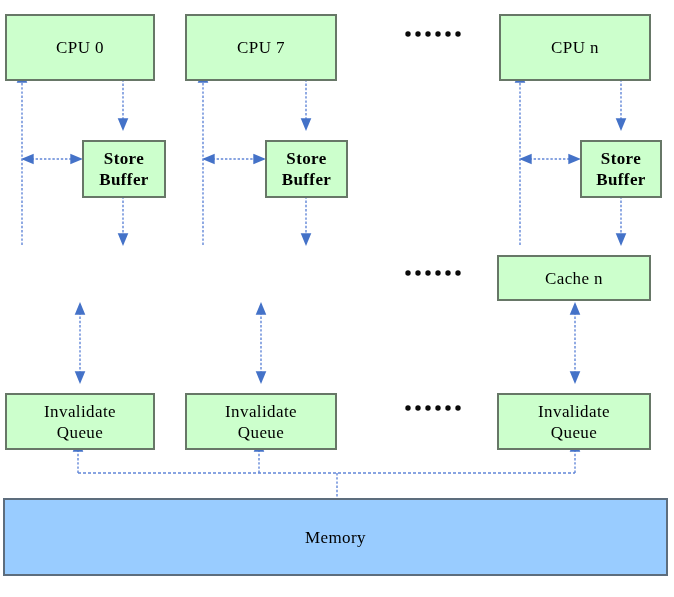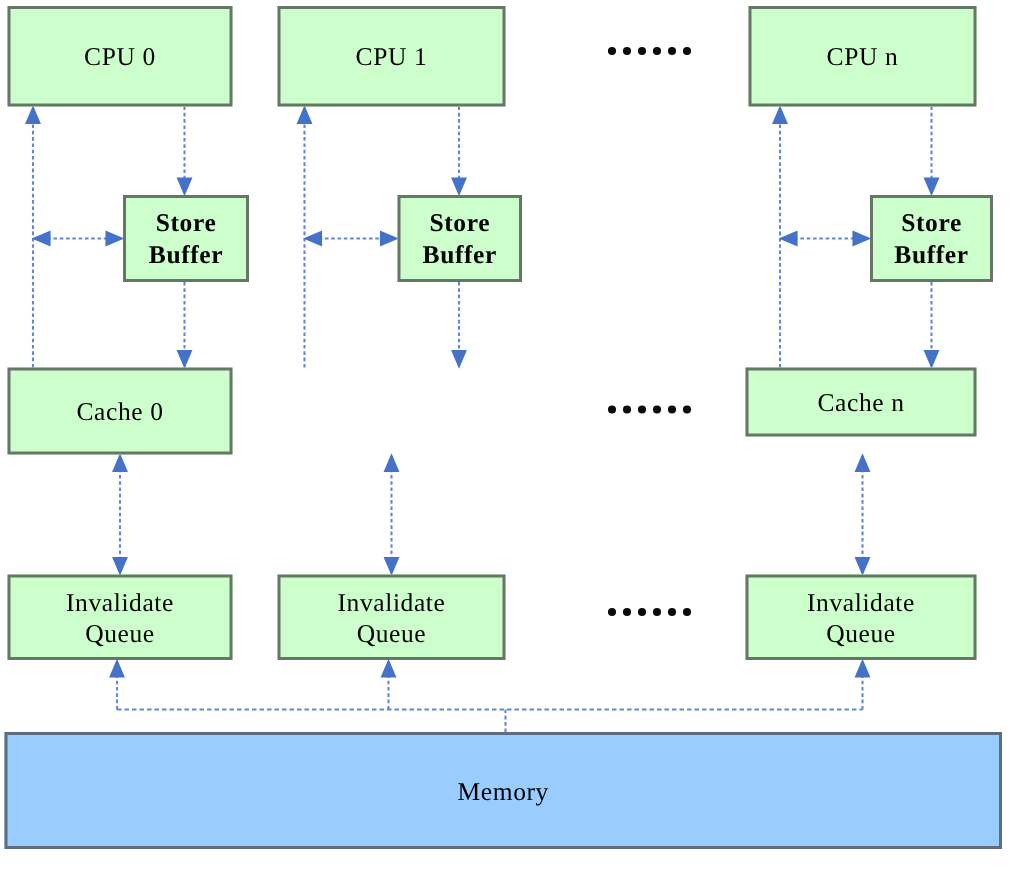--- a/index.html
+++ b/index.html
@@ -7,20 +7,21 @@
     position:relative;width:674px;height:597px;background:#ffffff;
     font-family:"Liberation Serif","DejaVu Serif",serif;color:#000;
     overflow:hidden;
   }
   .wires{position:absolute;left:0;top:0;z-index:1;}
   .box{
     position:absolute;z-index:2;box-sizing:border-box;
     display:flex;align-items:center;justify-content:center;
     text-align:center;font-size:17px;line-height:21px;
     letter-spacing:0.4px;
+    margin-top:10px;
   }
   .green{background:#ccffcc;border:2px solid #677767;}
   .blue{background:#99ccff;border:2px solid #5d6d7d;}
   .label{display:block;}
   .sb .label{max-width:64px;font-weight:bold;}
   .iq .label{max-width:92px;}
 </style>
 </head>
 <body>
 
@@ -75,39 +76,36 @@
         <circle cx="438" cy="408" r="2.7" fill="#0a0a0a"></circle>
         <circle cx="448" cy="408" r="2.7" fill="#0a0a0a"></circle>
         <circle cx="458" cy="408" r="2.7" fill="#0a0a0a"></circle>
       </g>
     </svg>
 
   <div class="box green cpu" style="left:5px;top:4px;width:150px;height:67px">
     <span class="label">CPU 0</span>
   </div>
   <div class="box green cpu" style="left:185px;top:4px;width:152px;height:67px">
-    <span class="label">CPU 1</span>
+    <span class="label">CPU 7</span>
   </div>
   <div class="box green cpu" style="left:499px;top:4px;width:152px;height:67px">
     <span class="label">CPU n</span>
   </div>
 
   <div class="box green sb" style="left:82px;top:130px;width:84px;height:58px">
     <span class="label">Store Buffer</span>
   </div>
   <div class="box green sb" style="left:265px;top:130px;width:83px;height:58px">
     <span class="label">Store Buffer</span>
   </div>
   <div class="box green sb" style="left:580px;top:130px;width:82px;height:58px">
     <span class="label">Store Buffer</span>
   </div>
 
-  <div class="box green cache" style="left:5px;top:245px;width:150px;height:58px">
-    <span class="label">Cache 0</span>
-  </div>
   <div class="box green cache" style="left:497px;top:245px;width:154px;height:46px">
     <span class="label">Cache n</span>
   </div>
 
   <div class="box green iq" style="left:5px;top:383px;width:150px;height:57px">
     <span class="label">Invalidate Queue</span>
   </div>
   <div class="box green iq" style="left:185px;top:383px;width:152px;height:57px">
     <span class="label">Invalidate Queue</span>
   </div>

